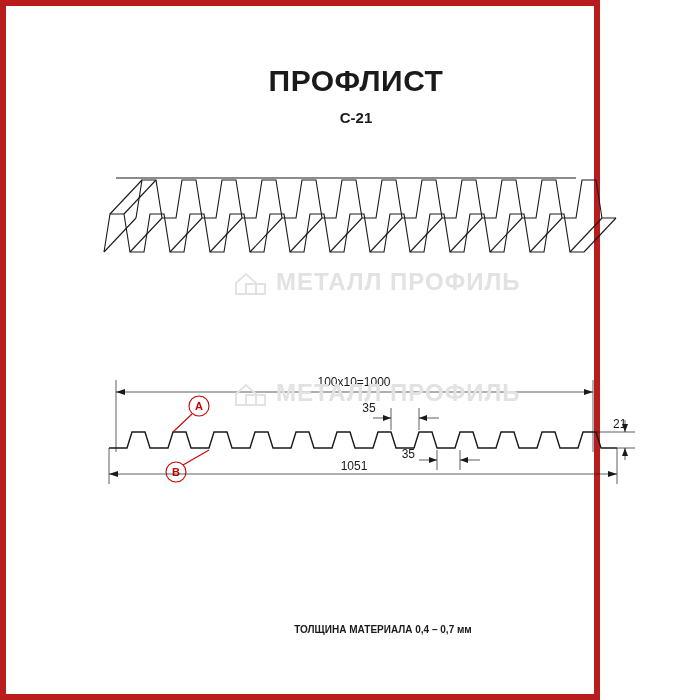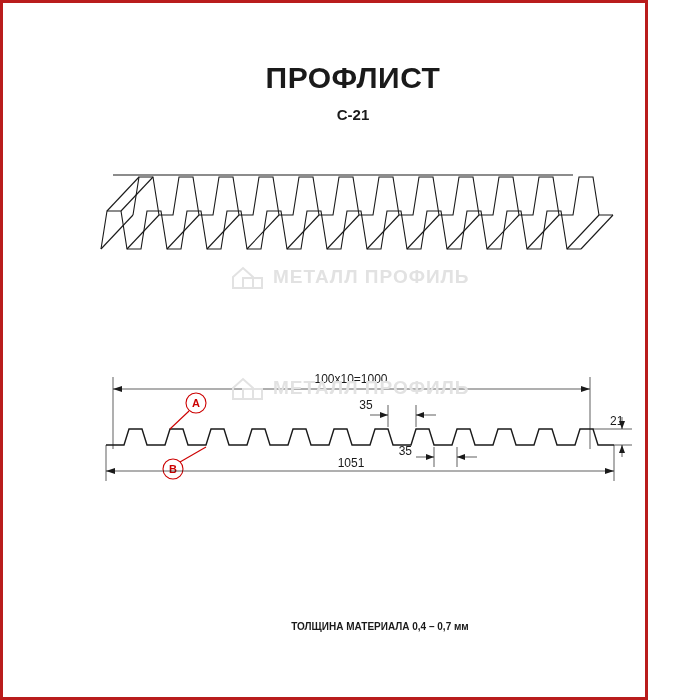--- a/index.html
+++ b/index.html
@@ -10,24 +10,24 @@
     width: 700px;
     height: 700px;
     background: #ffffff;
     font-family: "Liberation Sans", sans-serif;
     color: #1a1a1a;
     position: relative;
     overflow: hidden;
   }
   .page {
     position: relative;
-    width: 648px;
+    width: 600px;
     height: 700px;
     box-sizing: border-box;
-    border: 3px solid #b91c1c;
+    border: 6px solid #b91c1c;
   }
   .title {
     position: absolute;
     top: 58px;
     left: 0;
     width: 700px;
     text-align: center;
     font-size: 30px;
     font-weight: bold;
     letter-spacing: 0.5px;
@@ -67,21 +67,21 @@
     font-weight: bold;
     color: #1a1a1a;
     padding-left: 11px;
   }
   .wm {
     position: absolute;
     pointer-events: none;
     user-select: none;
     color: #e2e2e2;
     font-weight: bold;
-    font-size: 19px;
+    font-size: 24px;
     letter-spacing: 1px;
     white-space: nowrap;
   }
   .wm1 { top: 262px; left: 228px; }
   .wm2 { top: 373px; left: 228px; }
   .wm-ico {
     display: inline-block;
     vertical-align: middle;
     margin-right: 8px;
   }

